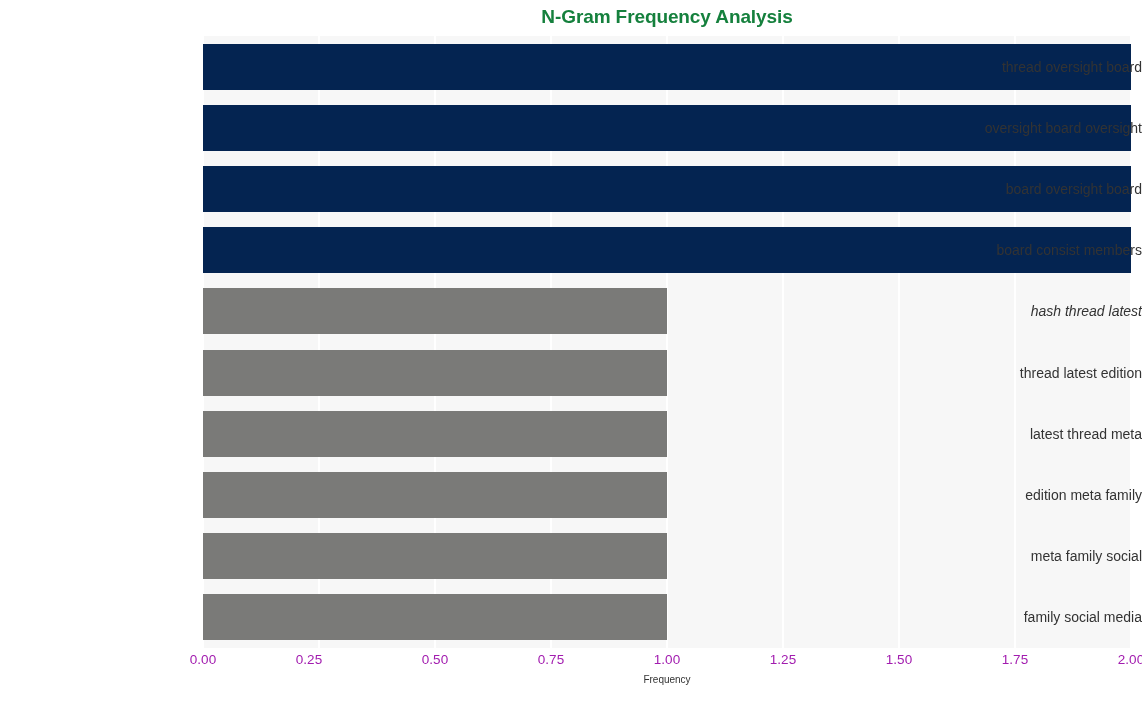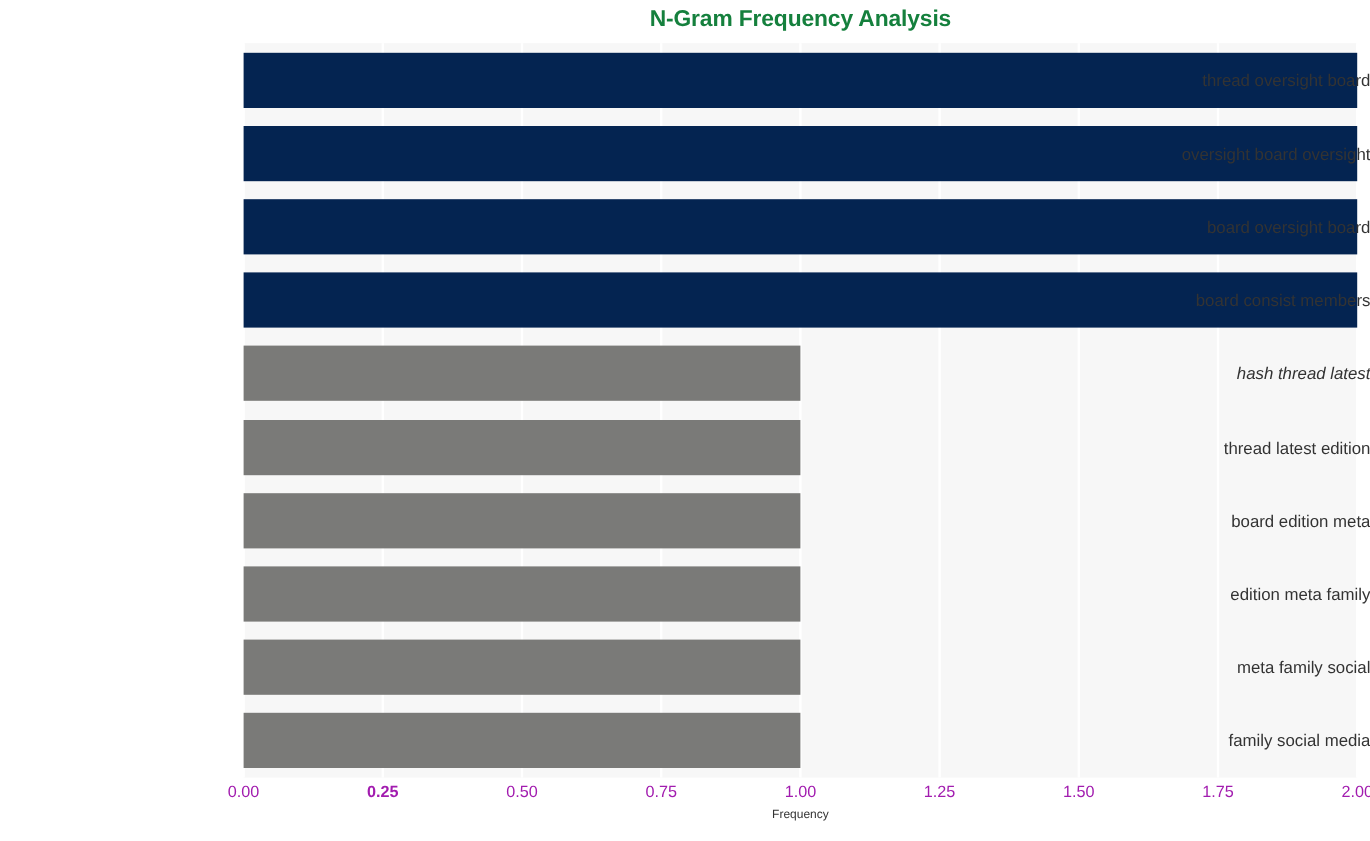--- a/index.html
+++ b/index.html
@@ -108,28 +108,28 @@
       </div>
   </div>
 
   <div id="ytick-labels">
       <div class="ytick-label" style="top: 58.6px;">thread oversight board</div>
       <div class="ytick-label" style="top: 119.8px;">oversight board oversight</div>
       <div class="ytick-label" style="top: 181px;">board oversight board</div>
       <div class="ytick-label" style="top: 242.2px;">board consist members</div>
       <div class="ytick-label" style="top: 303.4px; font-style: italic;">hash thread latest</div>
       <div class="ytick-label" style="top: 364.6px;">thread latest edition</div>
-      <div class="ytick-label" style="top: 425.8px;">board edition meta</div>
+      <div class="ytick-label" style="top: 425.8px;">latest thread meta</div>
       <div class="ytick-label" style="top: 487px;">edition meta family</div>
       <div class="ytick-label" style="top: 548.2px;">meta family social</div>
       <div class="ytick-label" style="top: 609.4px;">family social media</div>
     </div>
   <div id="xtick-labels">
       <div class="xtick-label" style="left: 203px;">0.00</div>
-      <div class="xtick-label" style="left: 319px; font-weight: bold;">0.25</div>
+      <div class="xtick-label" style="left: 309px;">0.25</div>
       <div class="xtick-label" style="left: 435px;">0.50</div>
       <div class="xtick-label" style="left: 551px;">0.75</div>
       <div class="xtick-label" style="left: 667px;">1.00</div>
       <div class="xtick-label" style="left: 783px;">1.25</div>
       <div class="xtick-label" style="left: 899px;">1.50</div>
       <div class="xtick-label" style="left: 1015px;">1.75</div>
       <div class="xtick-label" style="left: 1131px;">2.00</div>
     </div>
 
   <div id="xaxis-label">Frequency</div>

